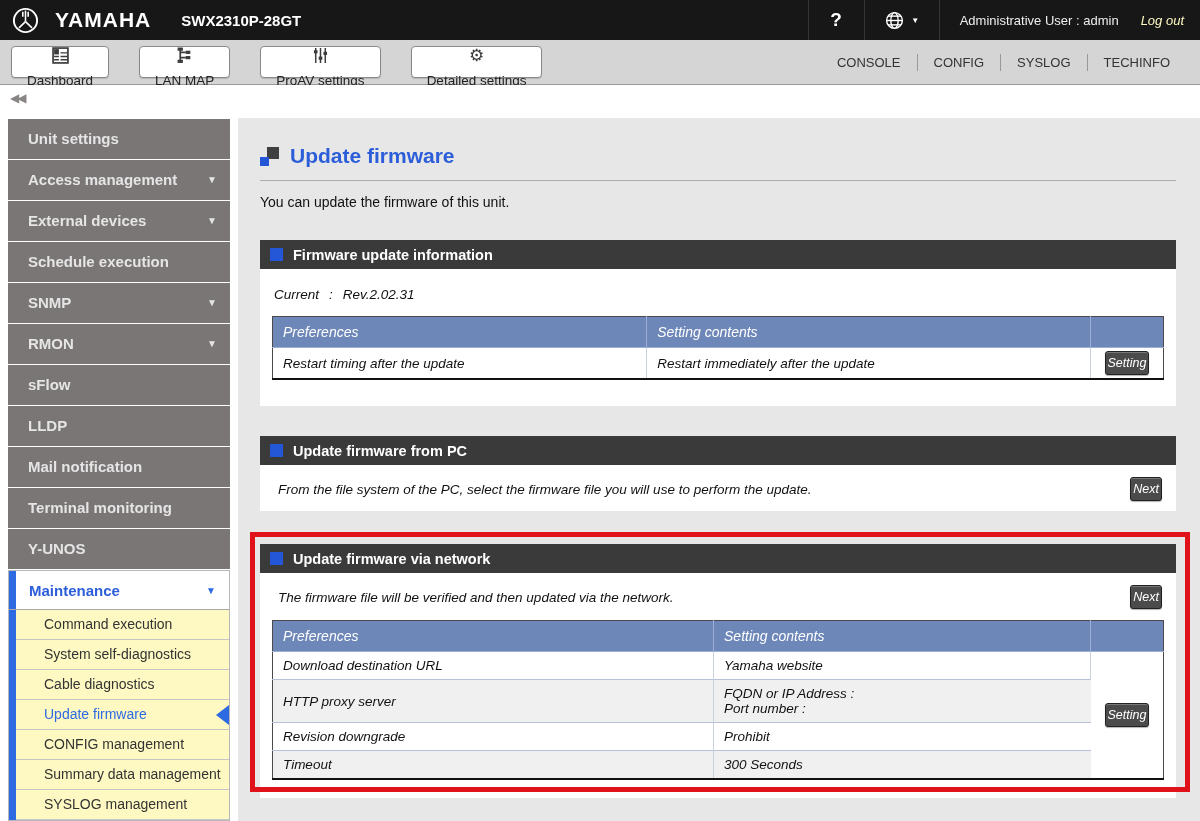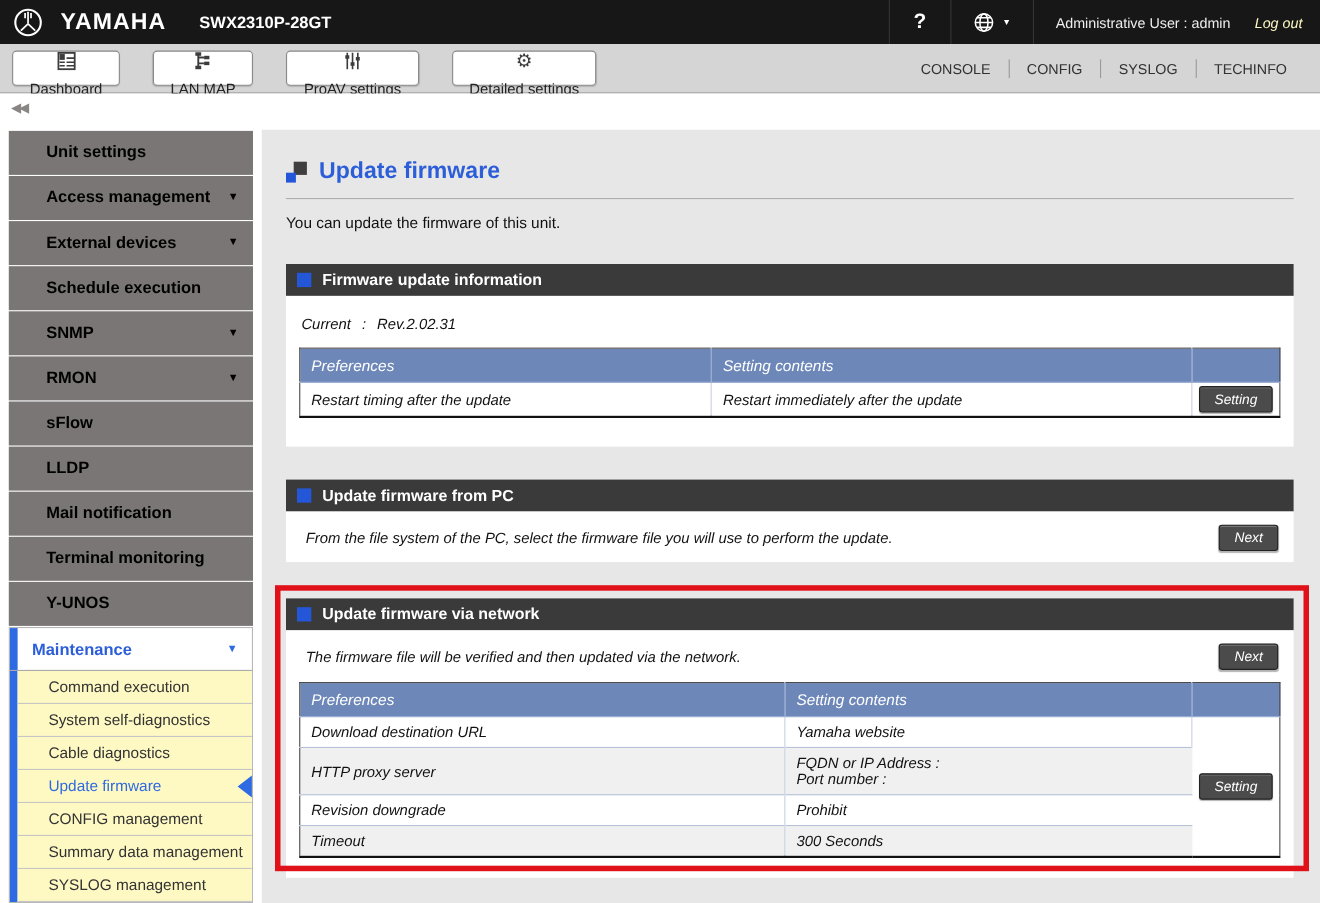--- a/index.html
+++ b/index.html
@@ -38,22 +38,22 @@
   .tab-link { font-size:13px; color:#333; padding:0 16px; cursor:pointer; }
   .tab-sep { width:1px; height:17px; background:#999; }
 
   
   .workspace { position:relative; width:1200px; height:736px; background:#fff; }
   .collapse { position:absolute; left:10px; top:6px; color:#8a8585; font-size:12px;
               letter-spacing:-2px; cursor:pointer; }
 
   
   .sidebar { position:absolute; left:8px; top:34px; width:222px; }
-  .side-item { height:40px; margin-bottom:1px; background:#7b7676; color:#000000; font-weight:bold;
-               font-size:15px; line-height:40px; padding-left:34px; position:relative; cursor:pointer; }
+  .side-item { height:40px; margin-bottom:1px; background:#7b7676; color:#e5e5e5; font-weight:bold;
+               font-size:15px; line-height:40px; padding-left:20px; position:relative; cursor:pointer; }
   .side-item .caret { position:absolute; right:13px; top:0; font-size:10px; }
   .maint-block { position:relative; border:1px solid #b7b7b7; background:#fff; }
   .maint-bar { position:absolute; left:0; top:0; bottom:0; width:7px; background:#2e6ae2; }
   .maint-head { height:39px; line-height:39px; color:#2b5ed8; font-weight:bold; font-size:15px;
                 padding-left:20px; position:relative; border-bottom:1px solid #a9a9a9; cursor:pointer; }
   .maint-head .caret { position:absolute; right:13px; top:0; font-size:10px; color:#2e6ae2; }
   .sub-item { height:30px; line-height:29px; font-size:14px; color:#333; padding-left:28px;
               border-bottom:1px solid #c6c6c6; margin-left:7px; position:relative; cursor:pointer;
               background:#fef9c3; }
   .sub-item:last-child { border-bottom:1px solid #c6c6c6; }
@@ -85,21 +85,21 @@
   table.cfg { width:100%; border-collapse:collapse; border:1px solid #4a4a4a; border-bottom:2px solid #111; }
   table.cfg th { background:#6d87b8; color:#fff; font-weight:normal; text-align:left; font-size:14px;
                  padding:7px 10px; border-right:1px solid #9db0d4; border-bottom:1px solid #9db0d4; }
   table.cfg td { font-size:13.5px; color:#111; padding:6px 10px; border-top:1px solid #b7c2d8;
                  border-right:1px solid #c9d0de; background:#fff; }
   table.cfg td.btn-cell { text-align:center; padding:3px 6px; background:#fff; }
   table.cfg th:last-child, table.cfg td:last-child { border-right:none; }
   .s3 tbody tr.stripe td { background:#f0f0f0; }
   .s3 tbody tr td.btn-cell { background:#fff; }
 
-  .gbtn { display:inline-block; background:#4b4b4b; color:#fff; font-size:12.5px; padding:4px 13px;
+  .gbtn { display:inline-block; background:#4b4b4b; color:#fff; font-size:12.5px; padding:4px 2px;
           border:1px solid #222; border-radius:3px; cursor:pointer;
           box-shadow:inset 0 1px 0 rgba(255,255,255,.25), 0 1px 1px rgba(0,0,0,.3); }
 
   .desc-row { display:flex; align-items:center; padding:2px 2px 0 6px; }
   .desc-text { font-size:13.5px; color:#111; }
   .desc-row .gbtn { margin-left:auto; }
   .card2 .card-body { padding:10px 12px 10px 12px; }
   .card3 .card-body { padding:10px 12px 18px 12px; }
   .card3 table.cfg { margin-top:11px; }
 

